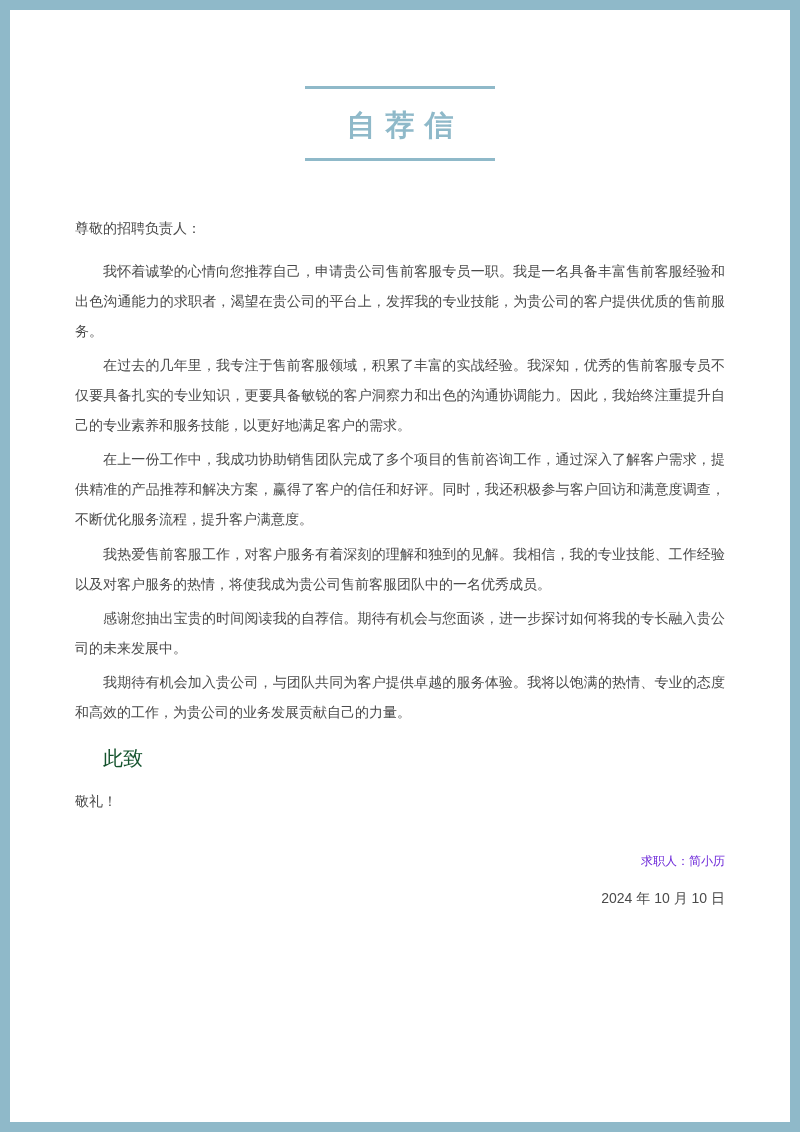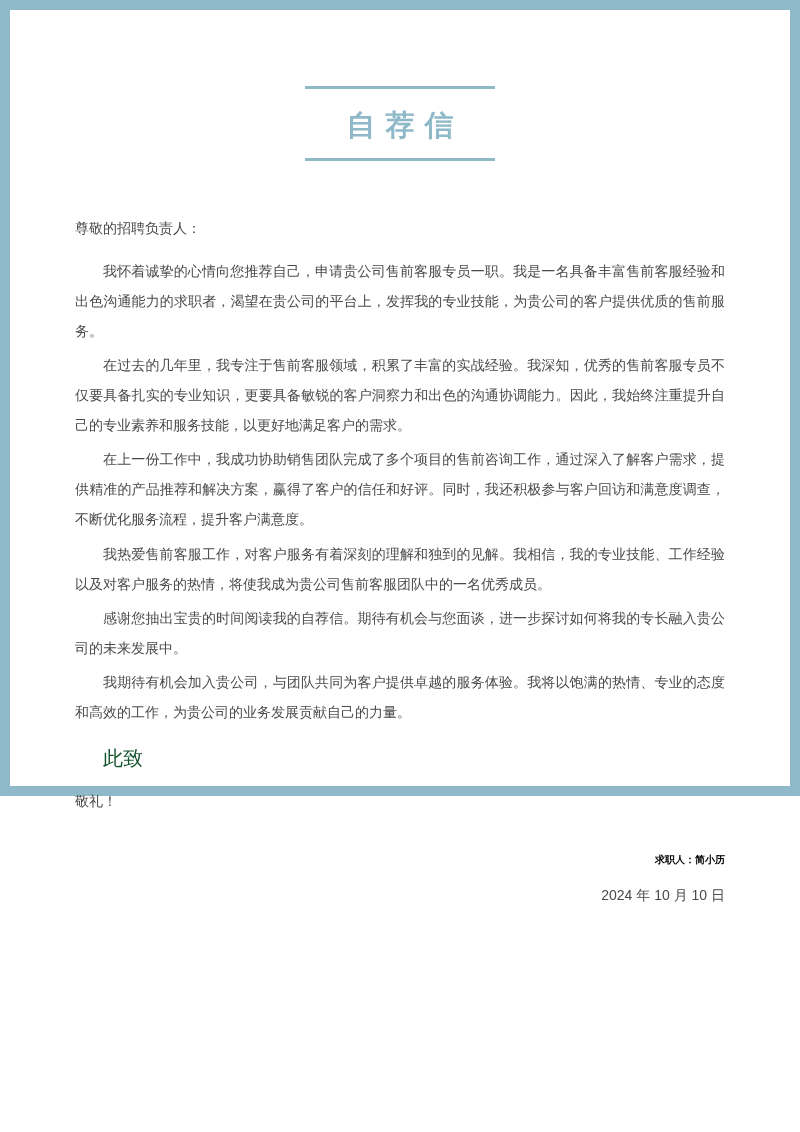--- a/index.html
+++ b/index.html
@@ -11,21 +11,21 @@
     height: 1132px;
     background: #ffffff;
     font-family: "Liberation Sans", "DejaVu Sans", sans-serif;
     overflow: hidden;
   }
 
   
   .page {
     position: relative;
     width: 800px;
-    height: 796px;
+    height: 1132px;
     box-sizing: border-box;
     background: #ffffff;
     border: 10px solid #8fb9c9;
   }
   .inner-frame {
     position: absolute;
     left: 0;
     top: 0;
     right: 0;
     bottom: 0;
@@ -107,25 +107,24 @@
     color: #4a4a4a;
     margin: 6px 0 0 0;
     text-indent: 0;
   }
 
   .signature {
     margin-top: 36px;
     text-align: right;
   }
   .sig-name {
-    font-size: 10px;
+    font-size: 12px;
     line-height: 1.6;
-    color: #000000;
+    color: #6d28d9;
     margin: 0 0 16px 0;
-    font-weight: bold;
   }
   .sig-date {
     font-size: 14px;
     line-height: 1.6;
     color: #4a4a4a;
     margin: 0;
   }
 </style>
 </head>
 <body>

